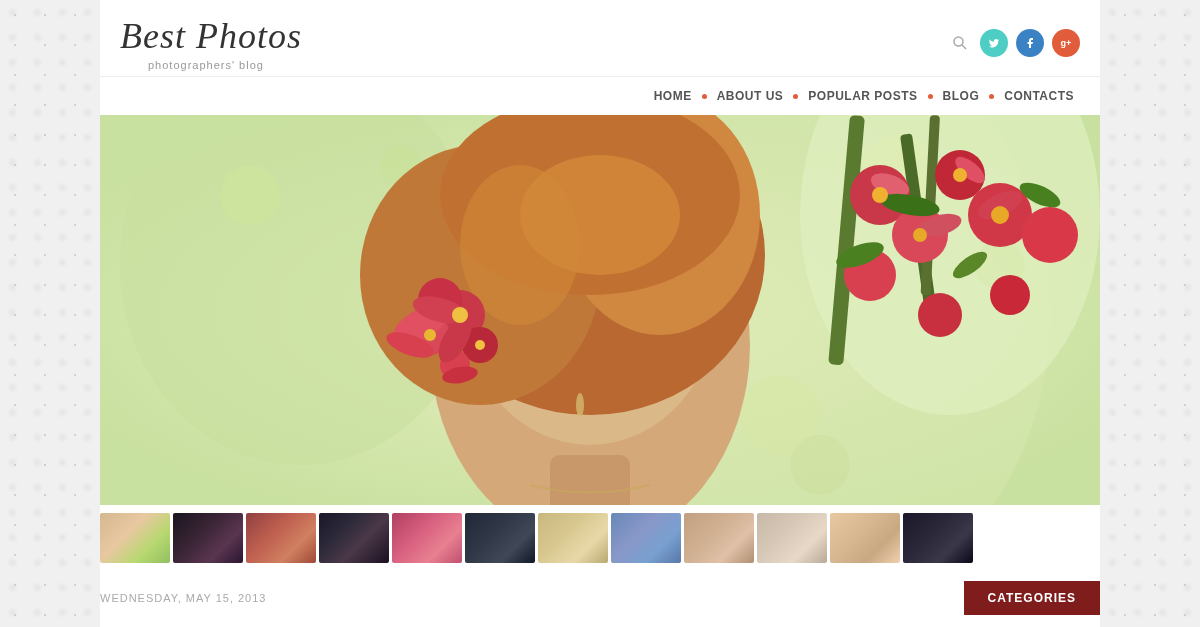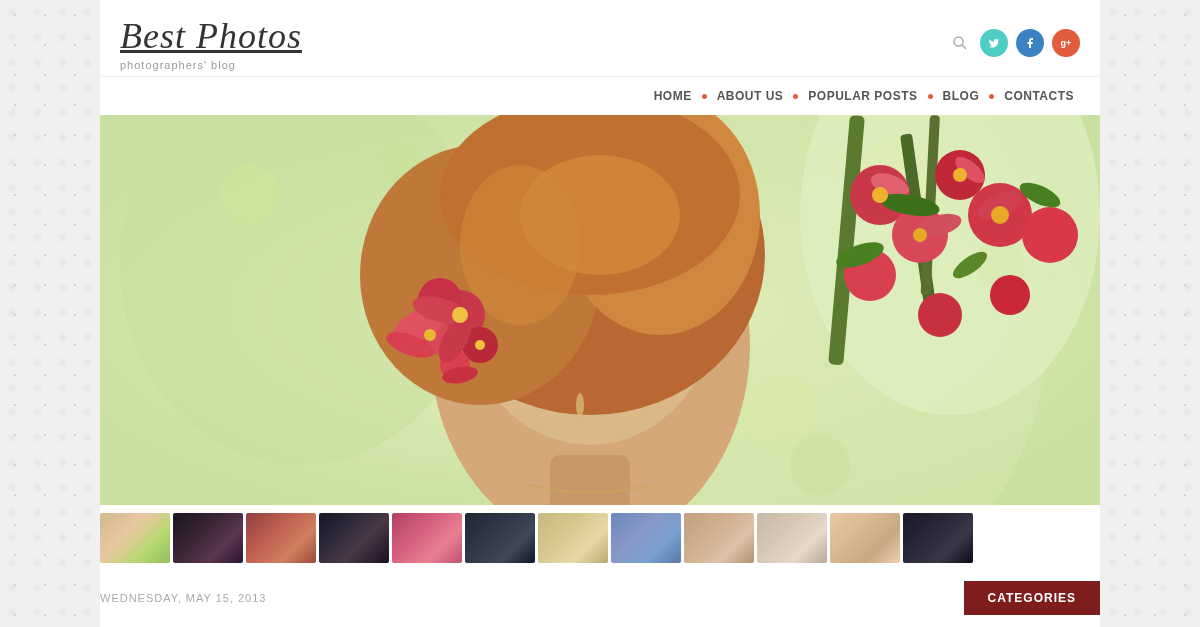--- a/index.html
+++ b/index.html
@@ -29,27 +29,27 @@
       display: flex;
       flex-direction: column;
     }
     .logo-title {
       font-family: Georgia, 'Times New Roman', serif;
       font-size: 36px;
       font-style: italic;
       color: #333;
       font-weight: normal;
       letter-spacing: 1px;
-      text-decoration: underline;
     }
     .logo-subtitle {
       font-size: 11px;
       color: #999;
       margin-top: 2px;
       letter-spacing: 1px;
+      margin-left: 28px;
     }
     .header-right {
       display: flex;
       align-items: center;
       gap: 8px;
     }
     .search-icon-btn {
       width: 24px;
       height: 24px;
       display: flex;

